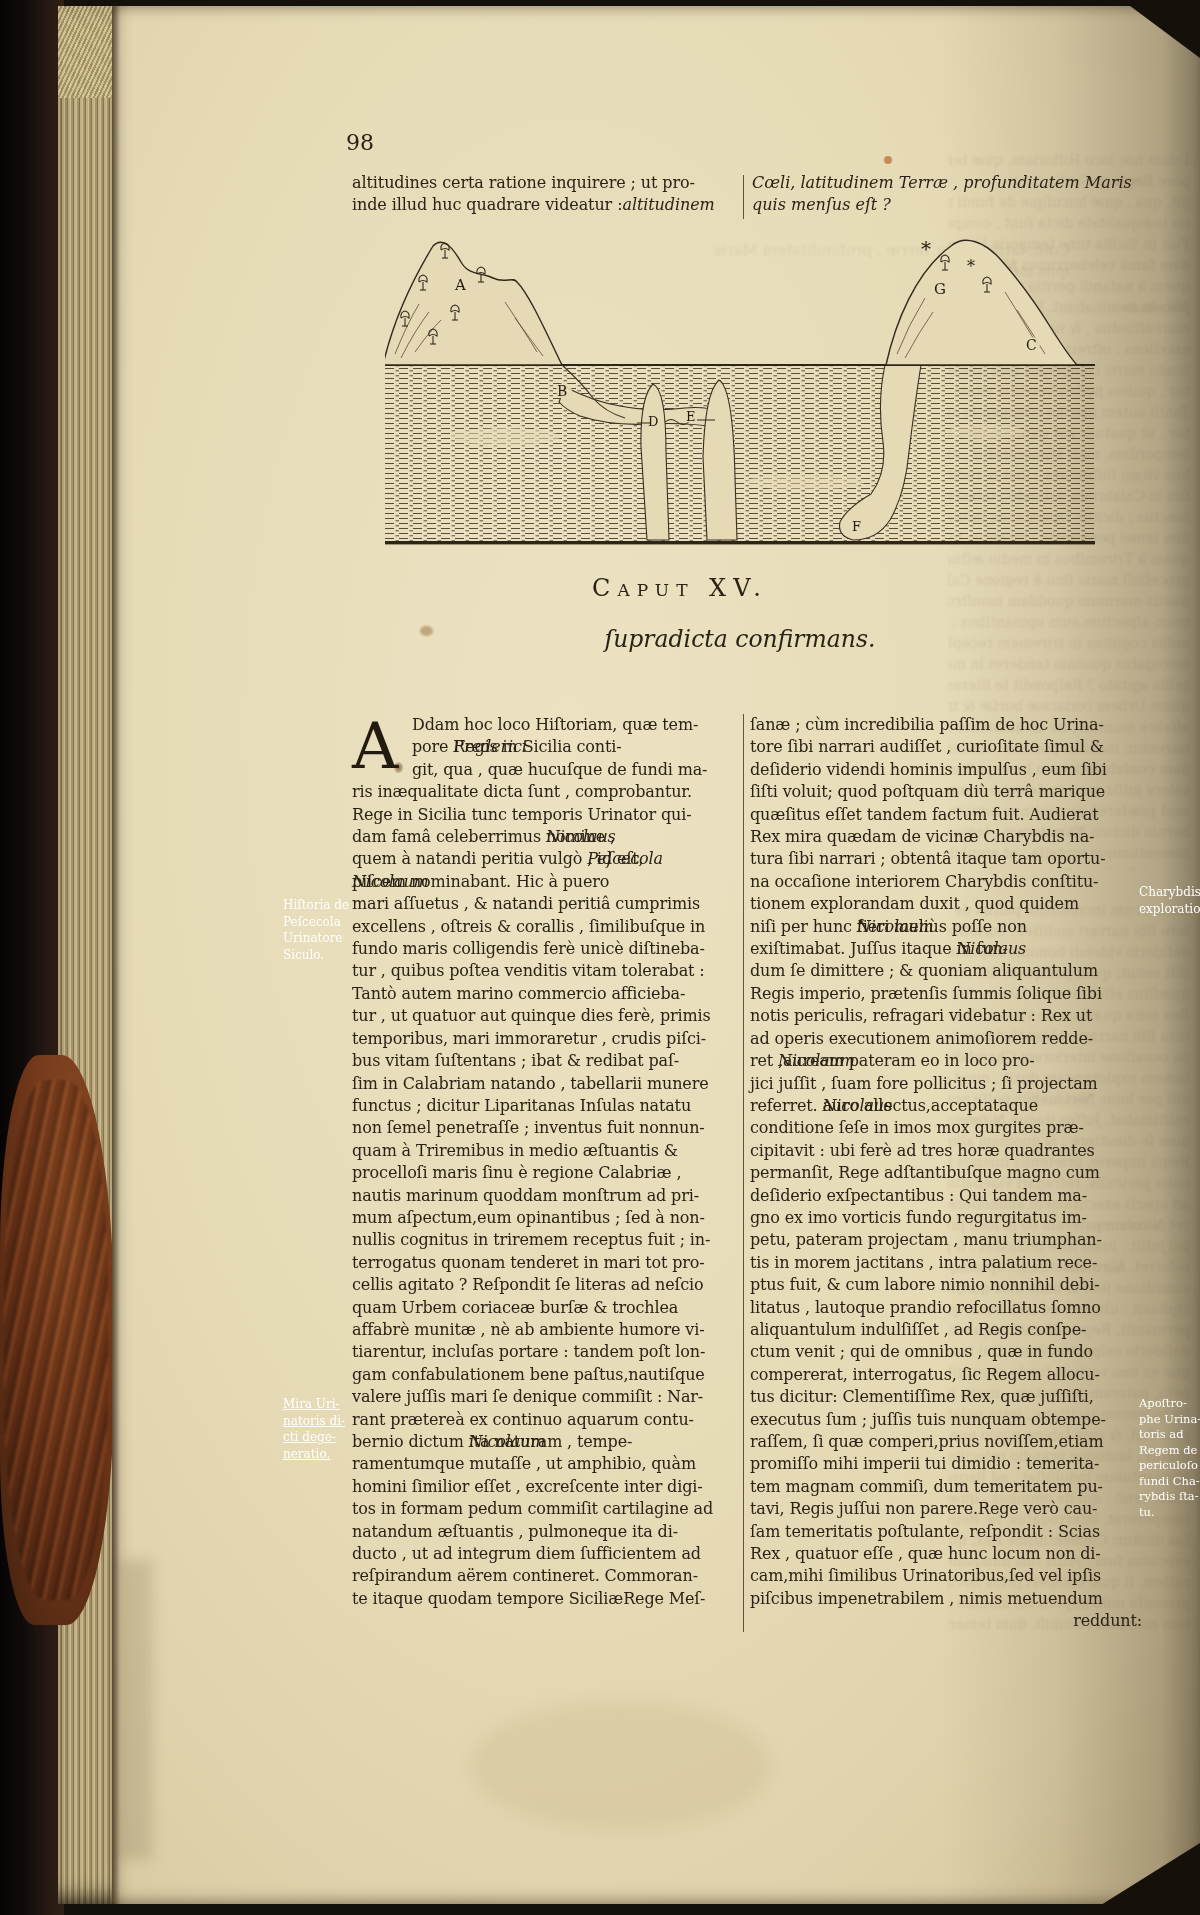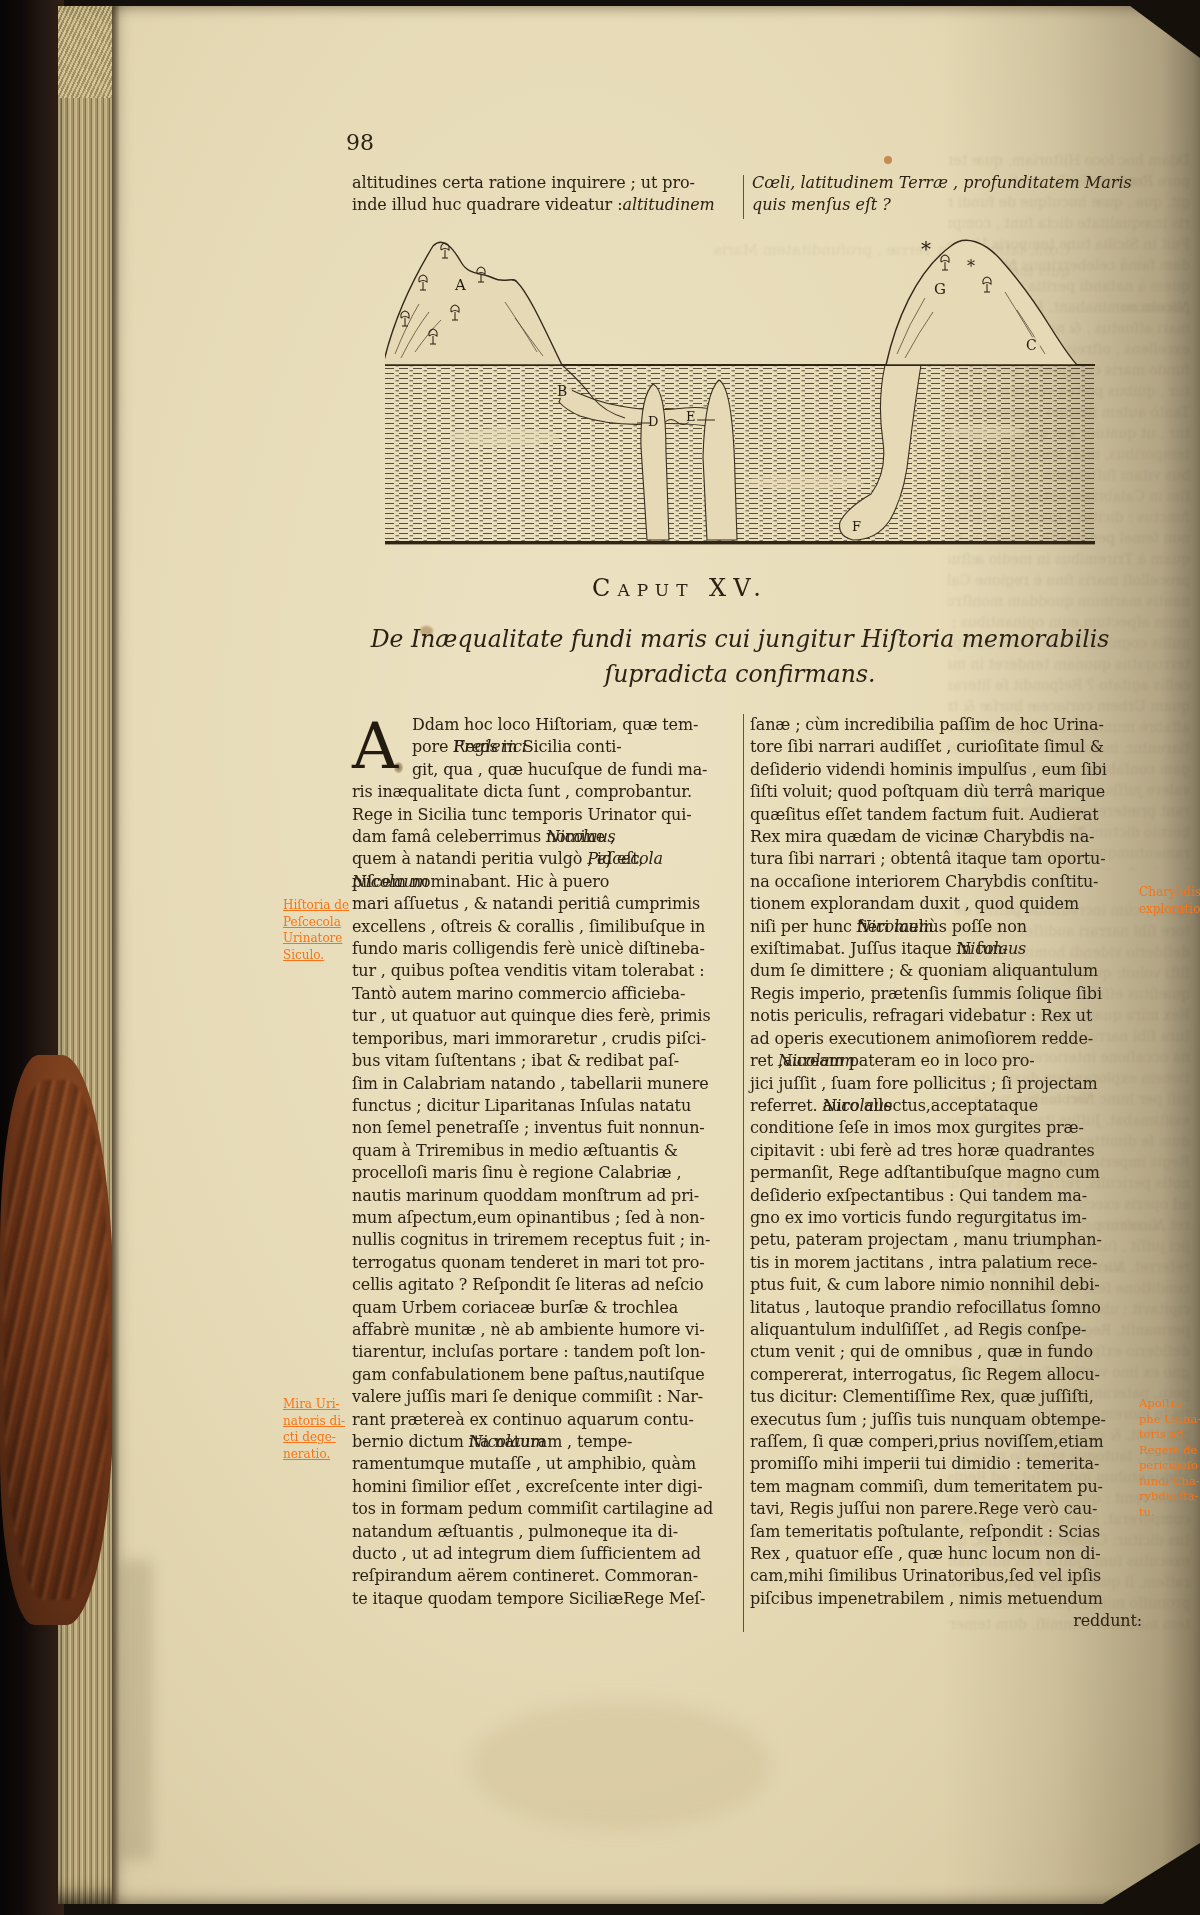--- a/index.html
+++ b/index.html
@@ -65,22 +65,22 @@
   .caput{left:330px;top:574px;width:700px;text-align:center;font-size:24px;
       font-variant:small-caps;letter-spacing:7px;}
   .chapter-title{left:290px;top:622px;width:900px;text-align:center;font-style:italic;
       font-size:23.5px;line-height:35px;}
   .col{width:392px;font-size:16px;line-height:22.4px;letter-spacing:-0.15px;}
   .col-left{left:352px;top:714px;}
   .col-right{left:750px;top:714px;}
   .dropcap{position:relative;float:left;width:54px;height:64px;font-size:64px;line-height:58px;
       margin:3px 6px 0 0;color:#241b10;}
   .catchword{position:static;text-align:right;white-space:nowrap;}
-  .mnote{width:66px;font-size:12px;line-height:16.5px;color:#f97316;}
-  .mnote-l1{left:283px;top:897px;text-decoration:underline;}
+  .mnote{width:66px;font-size:12px;line-height:16.5px;color:#ffffff;}
+  .mnote-l1{left:283px;top:897px;}
   .mnote-l2{left:283px;top:1396px;text-decoration:underline;}
   .mnote-r1{left:1139px;top:884px;width:60px;}
   .mnote-r2{left:1139px;top:1396px;width:60px;font-size:11.5px;line-height:15.5px;}
 
   
   .figure{left:385px;top:232px;width:710px;height:318px;z-index:6;}
   .figure svg{position:absolute;left:0;top:0;}
 </style>
 </head>
 <body>
@@ -251,21 +251,20 @@
       <text x="641" y="118" font-size="14" fill="#241b10" font-family="DejaVu Serif, serif">C</text>
       <text x="263" y="194" font-size="13" fill="#241b10" font-family="DejaVu Serif, serif">D</text>
       <text x="301" y="189" font-size="13" fill="#241b10" font-family="DejaVu Serif, serif">E</text>
       <text x="467" y="299" font-size="13" fill="#241b10" font-family="DejaVu Serif, serif">F</text>
       <text x="549" y="62" font-size="15" fill="#241b10" font-family="DejaVu Serif, serif">G</text>
     </svg>
   </div>
 
   <div class="txt caput">Caput XV.</div>
   <div class="txt chapter-title">
-      <div class="tl">De Inæqualitate fundi maris cui jungitur Hiſtoria memorabilis</div>
       <div class="tl">ſupradicta confirmans.</div>
     </div>
 
   <div class="divider divider-body"></div>
 
   <div class="txt col col-left">
     <span class="dropcap">A</span>
     <div style="position:static;">
         <div class="tl">Ddam hoc loco Hiſtoriam, quæ tem-</div>
         <div class="tl">pore <i>Frederici</i> Regis in Sicilia conti-</div>

